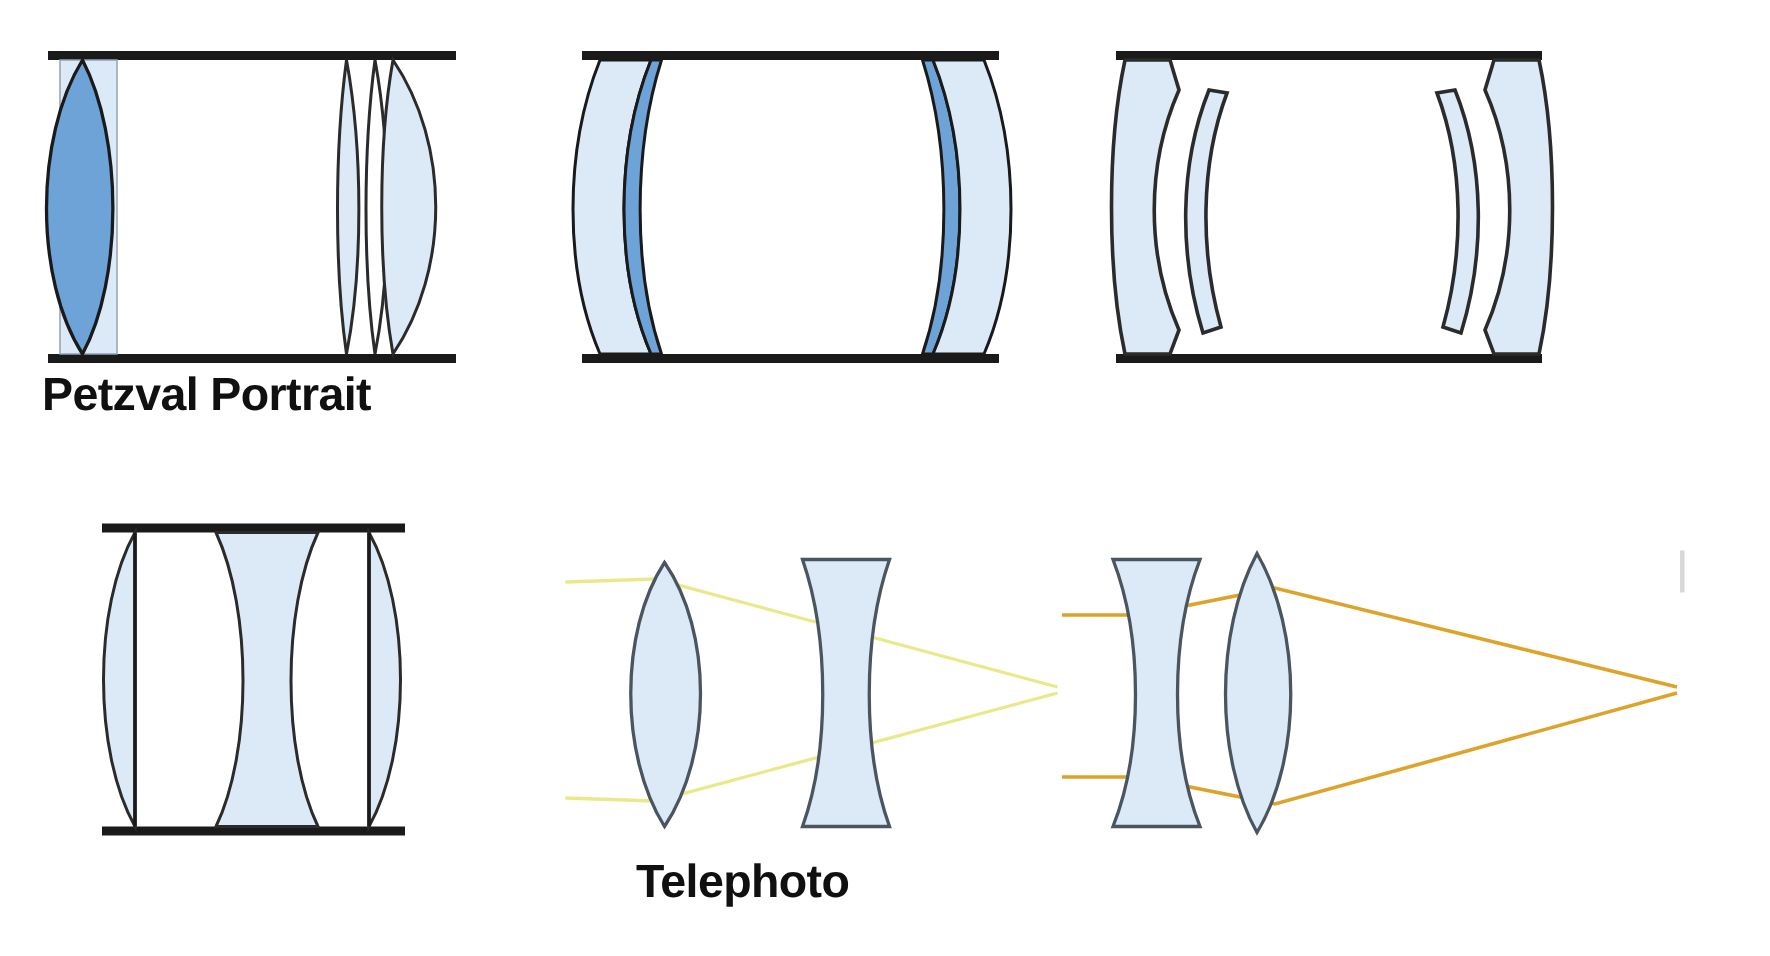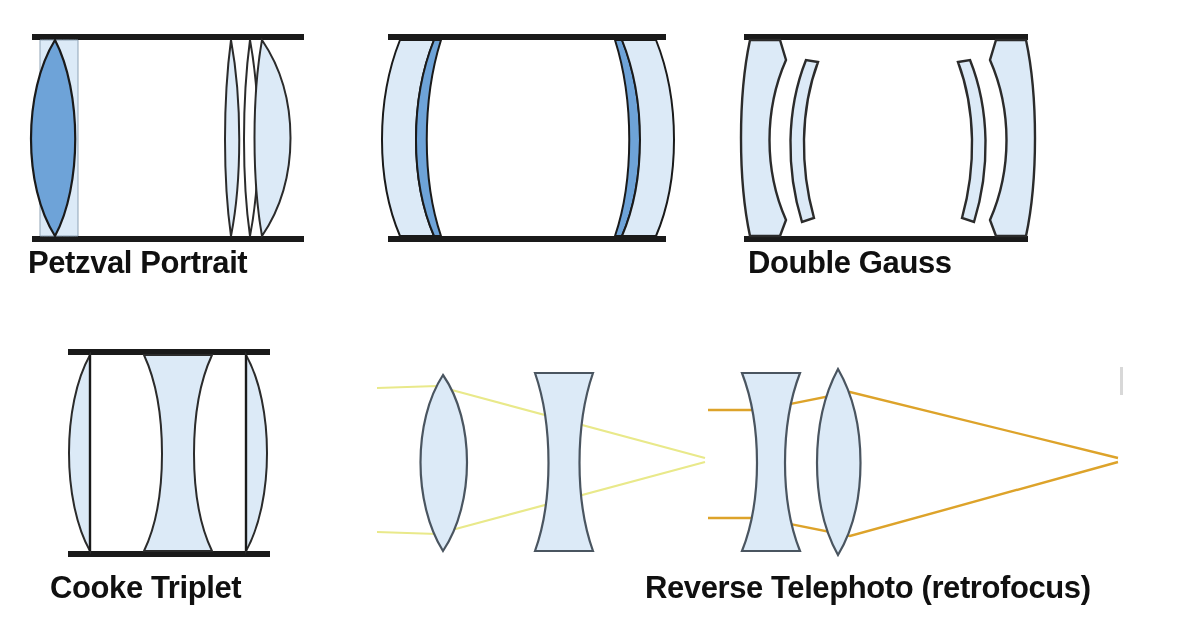--- a/index.html
+++ b/index.html
@@ -64,63 +64,61 @@
                C 0 150 0 66 12 10 Z" fill="#dceaf7" stroke="#2b2b2b" stroke-width="2.4"></path>
 
       <path d="M68 30 C 48 80 48 140 64 192 L 76 188 C 62 138 62 80 80 32 Z" fill="#dceaf7" stroke="#2b2b2b" stroke-width="2.4"></path>
 
       <path d="M232 30 C 252 80 252 140 236 192 L 224 188 C 238 138 238 80 220 32 Z" fill="#dceaf7" stroke="#2b2b2b" stroke-width="2.4"></path>
 
       <path d="M288 10 L 258 10 L 252 30 C 274 80 274 140 252 190 L 258 206 L 288 206
                C 300 150 300 66 288 10 Z" fill="#dceaf7" stroke="#2b2b2b" stroke-width="2.4"></path>
     </svg>
   </div>
-  <div class="caption" style="left:748px;top:247px;">Double Gauss</div>
 
   <div class="panel" style="left:60px;top:345px;width:260px;height:220px;">
     <svg class="diagram" width="260" height="220" viewBox="0 0 260 220">
       <rect x="8" y="4" width="202" height="6" fill="#1a1a1a"></rect>
       <rect x="8" y="206" width="202" height="6" fill="#1a1a1a"></rect>
 
       <path d="M30 10 C 2 60 2 156 30 206 L 30 10 Z" fill="#dceaf7" stroke="#2b2b2b" stroke-width="2"></path>
       <line x1="30" y1="10" x2="30" y2="206" stroke="#1a1a1a" stroke-width="2.4"></line>
 
       <path d="M84 10 C 108 62 108 156 84 206 L 152 206 C 128 156 128 62 152 10 Z" fill="#dceaf7" stroke="#2b2b2b" stroke-width="2"></path>
 
       <path d="M186 10 C 214 60 214 156 186 206 L 186 10 Z" fill="#dceaf7" stroke="#2b2b2b" stroke-width="2"></path>
       <line x1="186" y1="10" x2="186" y2="206" stroke="#1a1a1a" stroke-width="2.4"></line>
     </svg>
   </div>
-  <div class="caption" style="left:50px;top:572px;">Cooke Triplet</div>
 
   <div class="panel" style="left:375px;top:355px;width:345px;height:210px;">
     <svg class="diagram" width="345" height="210" viewBox="0 0 345 210">
 
       <g>
         <path d="M2 33 L 62 31 L 330 103" fill="none" stroke="#e9e98a" stroke-width="2.2"></path>
         <path d="M2 177 L 62 179 L 330 107" fill="none" stroke="#e9e98a" stroke-width="2.2"></path>
       </g>
 
       <path d="M68 20 C 38 66 38 148 68 196 C 100 148 100 66 68 20 Z" fill="#dceaf7" stroke="#4a5560" stroke-width="2.2"></path>
 
       <path d="M160 18 C 178 70 178 146 160 196 L 218 196 C 200 146 200 70 218 18 Z" fill="#dceaf7" stroke="#4a5560" stroke-width="2.2"></path>
     </svg>
   </div>
+  <div class="caption" style="left:424px;top:572px;">Telephoto</div>
 
   <div class="panel" style="left:700px;top:355px;width:450px;height:210px;">
     <svg class="diagram" width="450" height="210" viewBox="0 0 450 210">
 
       <g>
         <path d="M8 55 L 60 55 L 150 37 L 418 103" fill="none" stroke="#dda32a" stroke-width="2.4"></path>
         <path d="M8 163 L 60 163 L 150 181 L 418 107" fill="none" stroke="#dda32a" stroke-width="2.4"></path>
       </g>
 
       <path d="M42 18 C 62 70 62 146 42 196 L 100 196 C 80 146 80 70 100 18 Z" fill="#dceaf7" stroke="#4a5560" stroke-width="2.2"></path>
 
       <path d="M138 14 C 110 66 110 150 138 200 C 168 150 168 66 138 14 Z" fill="#dceaf7" stroke="#4a5560" stroke-width="2.2"></path>
     </svg>
   </div>
-  <div class="caption" style="left:645px;top:572px;">Reverse Telephoto (retrofocus)</div>
 
   <div class="tickmark" style="left:1120px;top:367px;"></div>
 
 
 </div>
 
 </body></html>

